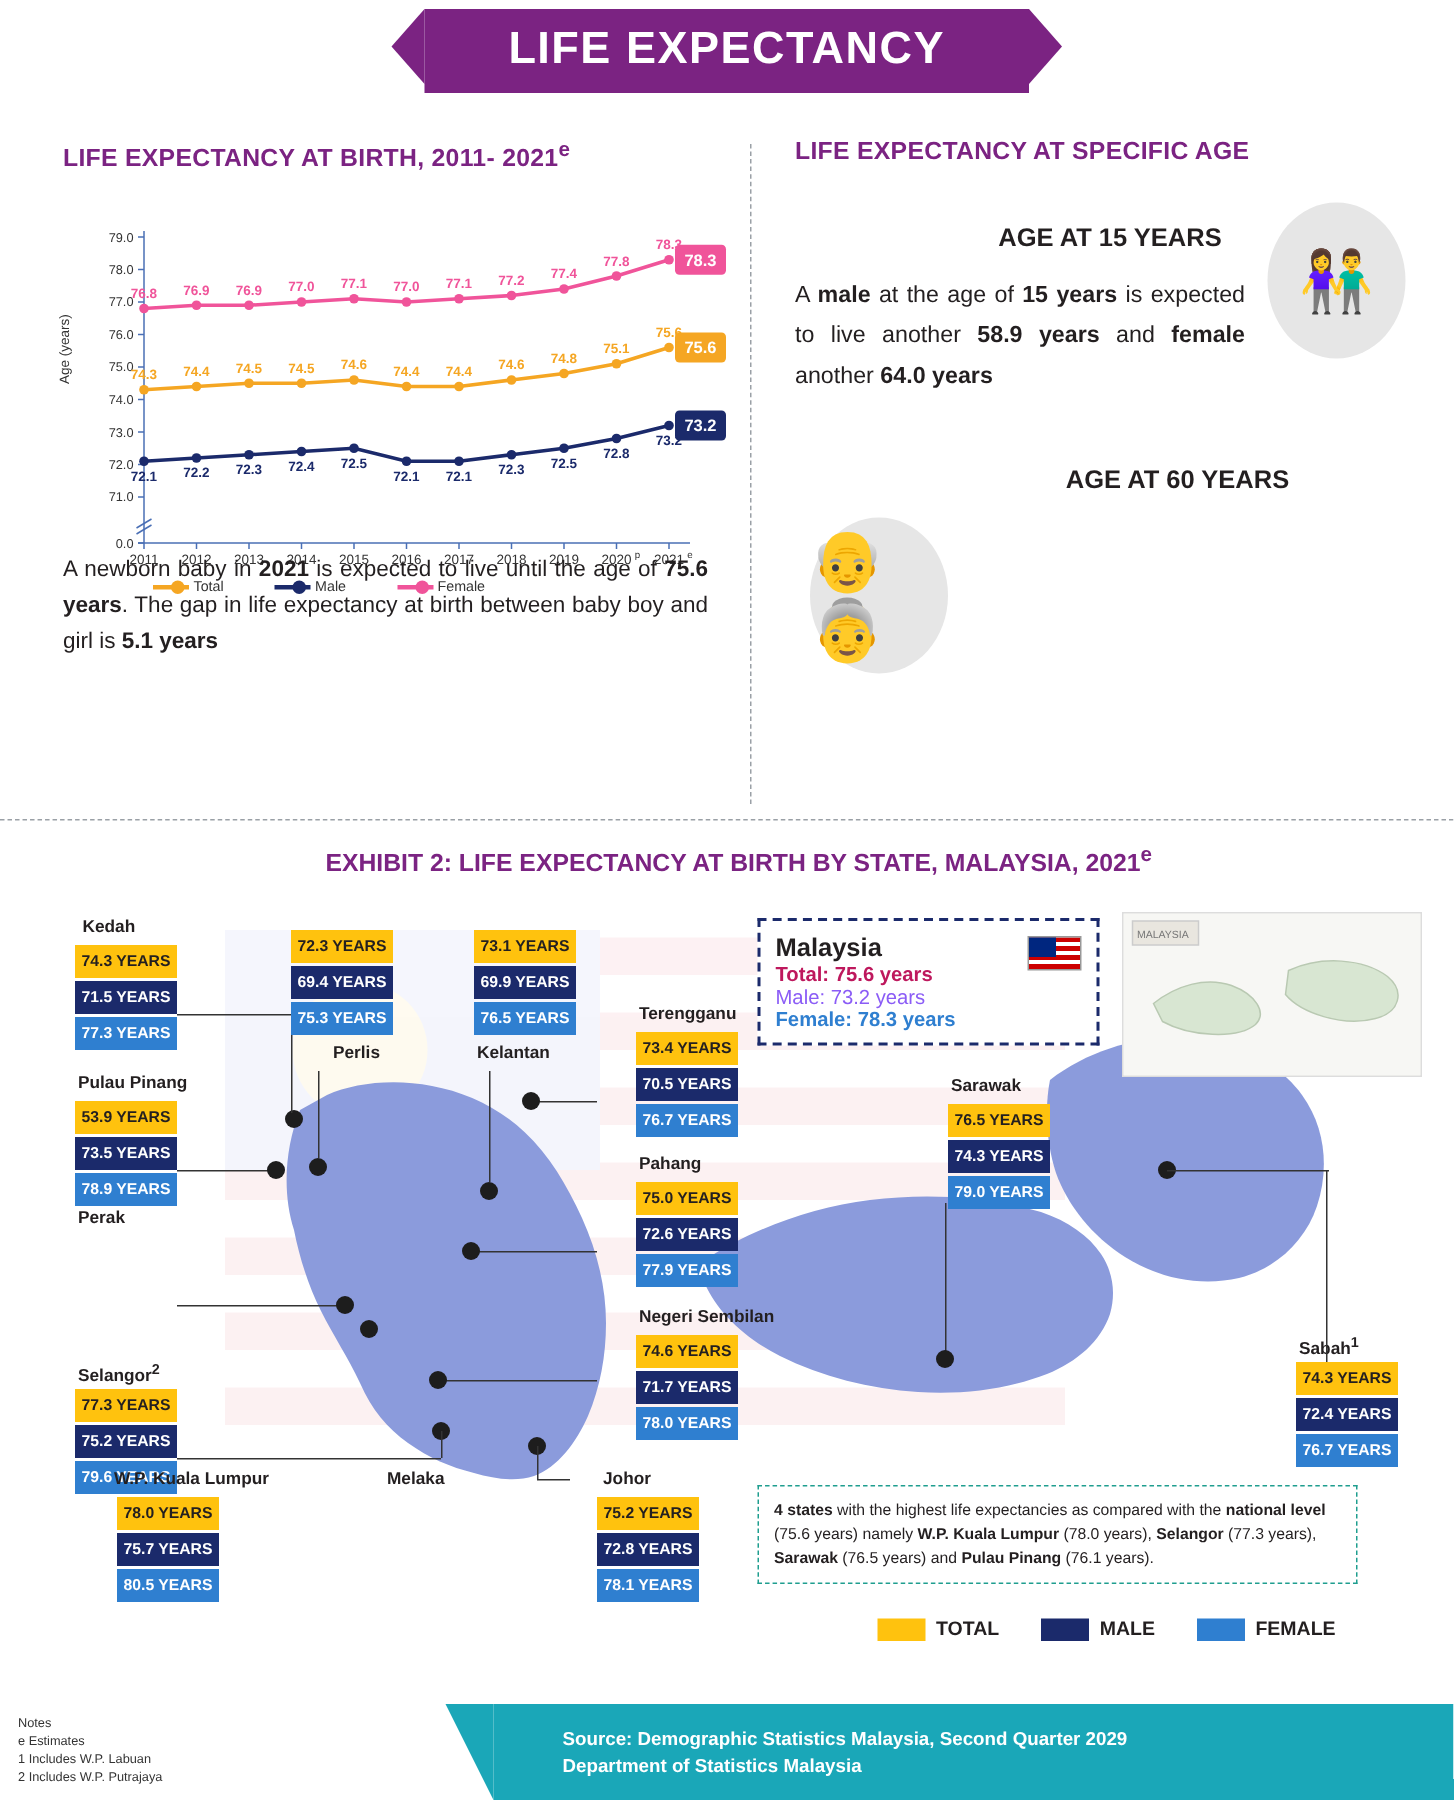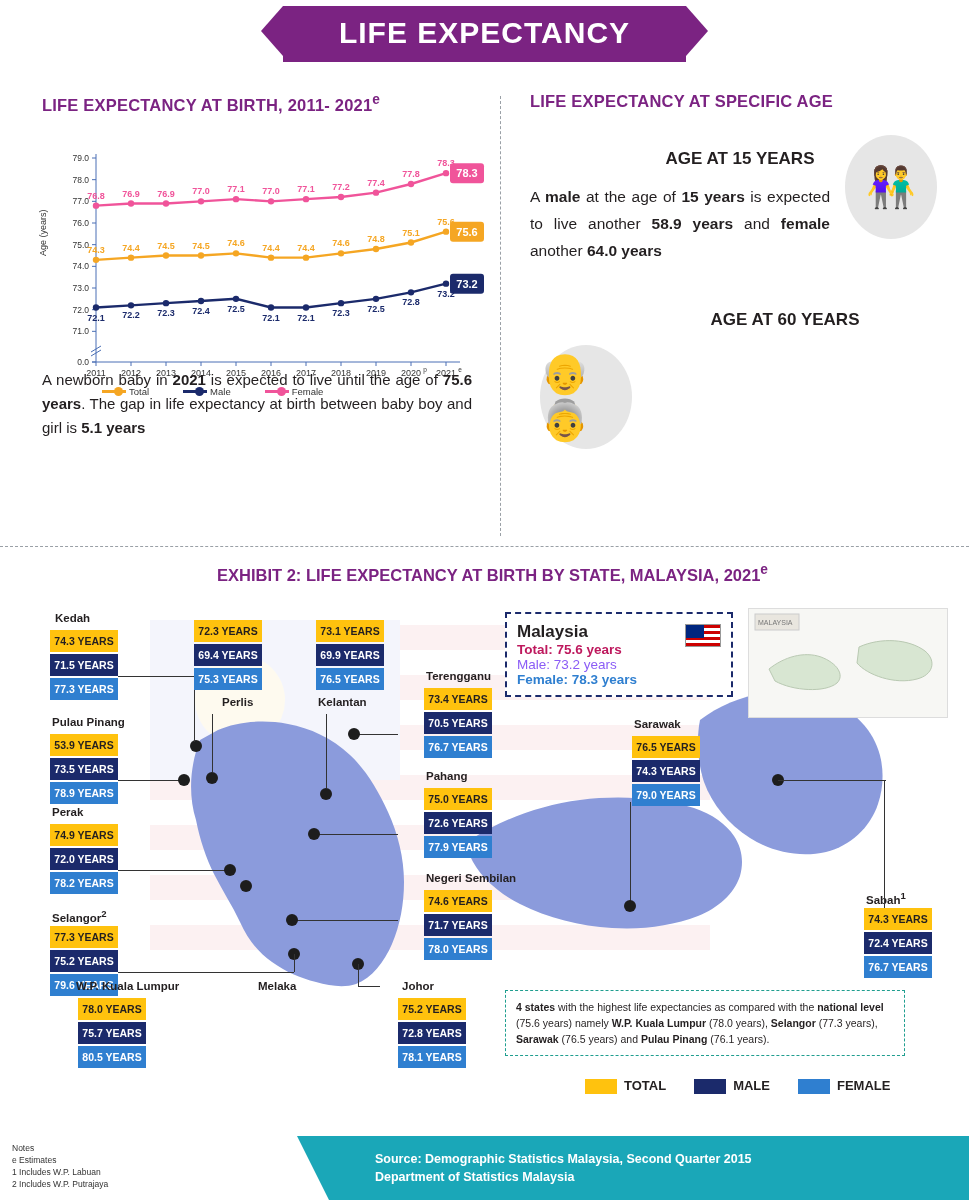--- a/index.html
+++ b/index.html
@@ -408,25 +408,20 @@
   <div class="state-label" style="left:396px; top:180px;">Pahang</div>
   <div class="bars" style="left:396px; top:198px;">
     <div class="bar total">75.0 YEARS</div>
     <div class="bar male">72.6 YEARS</div>
     <div class="bar female">77.9 YEARS</div>
   </div>
   <div class="conn" style="left:318px; top:244px; width:80px;"></div>
   <div class="dot" style="left:308px; top:238px;"></div>
 
   <div class="state-label" style="left:22px; top:216px;">Perak</div>
-  <div class="bars" style="left:22px; top:234px;">
-    <div class="bar total">74.9 YEARS</div>
-    <div class="bar male">72.0 YEARS</div>
-    <div class="bar female">78.2 YEARS</div>
-  </div>
   <div class="conn" style="left:118px; top:280px; width:110px;"></div>
   <div class="dot" style="left:224px; top:274px;"></div>
   <div class="dot" style="left:240px; top:290px;"></div>
 
   <div class="state-label" style="left:396px; top:282px;">Negeri Sembilan</div>
   <div class="bars" style="left:396px; top:300px;">
     <div class="bar total">74.6 YEARS</div>
     <div class="bar male">71.7 YEARS</div>
     <div class="bar female">78.0 YEARS</div>
   </div>
@@ -497,15 +492,15 @@
 </div>
 
 <div class="notes">
   <div>Notes</div>
   <div>e Estimates</div>
   <div>1 Includes W.P. Labuan</div>
   <div>2 Includes W.P. Putrajaya</div>
 </div>
 
 <div class="footer-bar">
-  <div>Source: Demographic Statistics Malaysia, Second Quarter 2015</div>
+  <div>Source: Demographic Statistics Malaysia, Second Quarter 2029</div>
   <div>Department of Statistics Malaysia</div>
 </div>
 
 </body></html>

